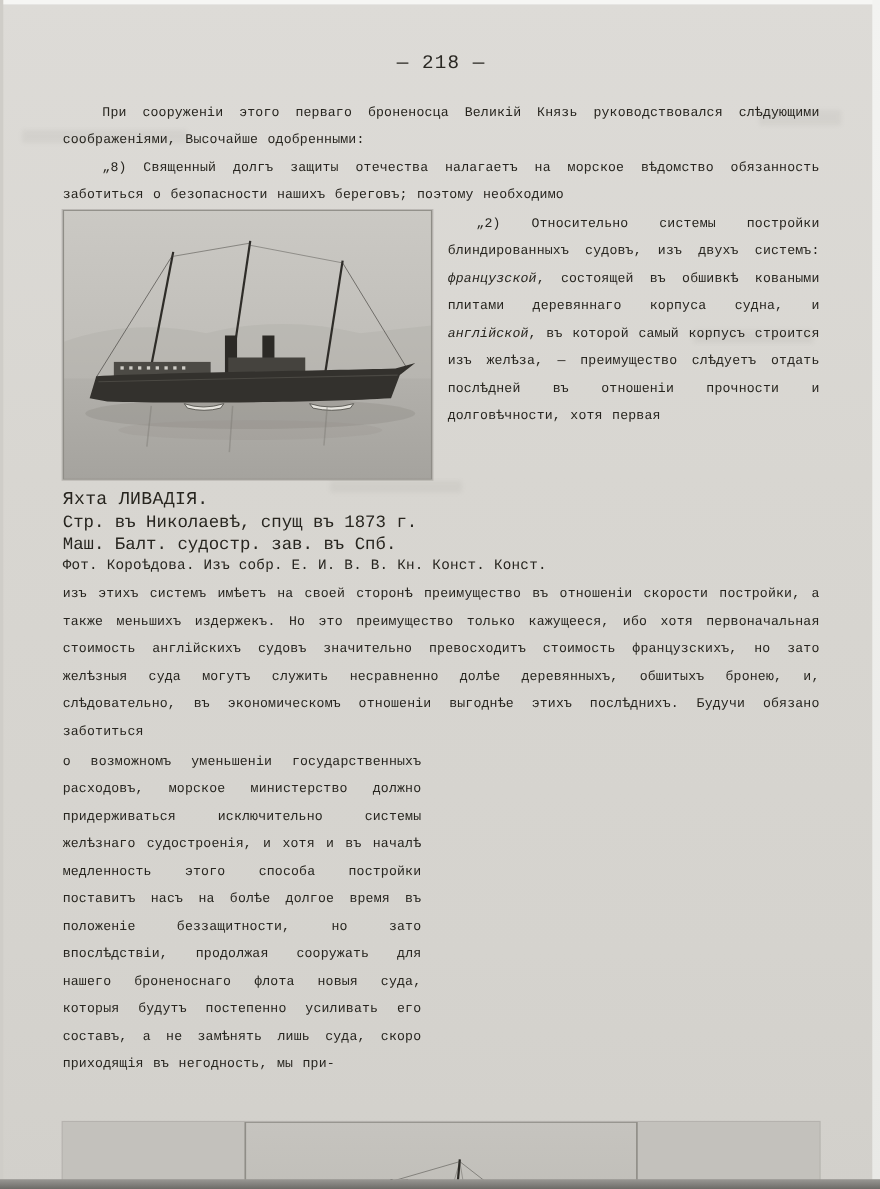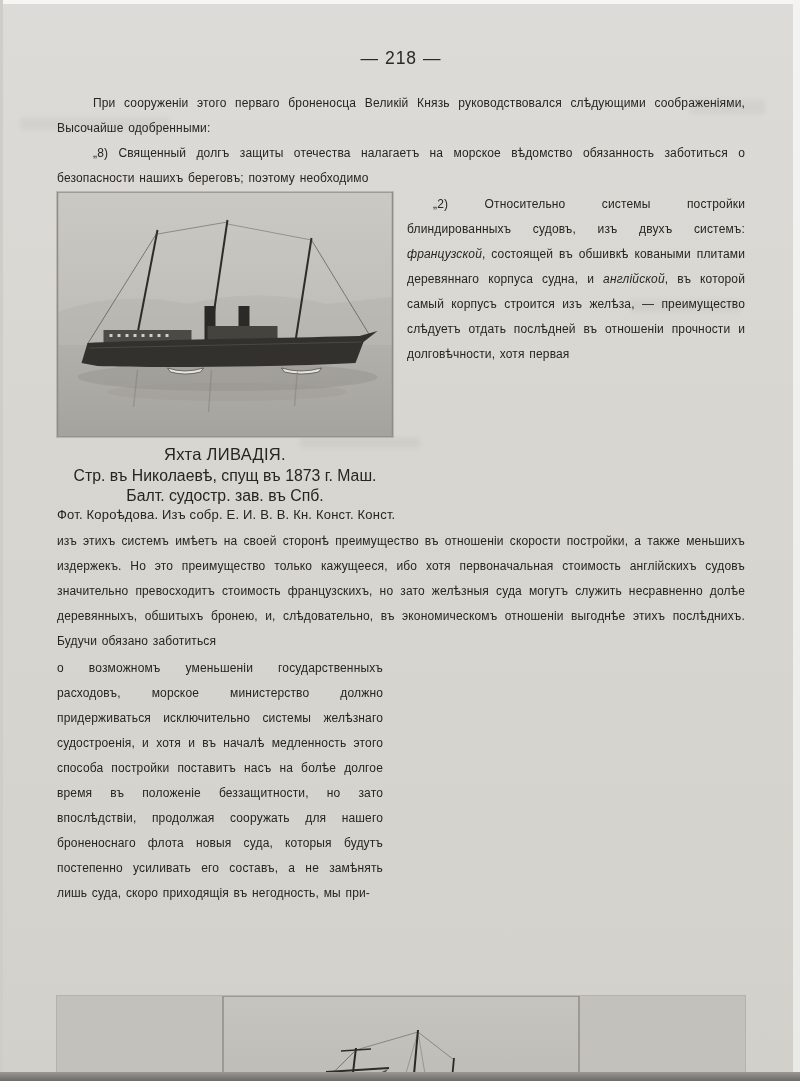--- a/index.html
+++ b/index.html
@@ -2,21 +2,21 @@
 <html><head>
 <meta charset="utf-8">
 <style>
   html,body{margin:0;padding:0;background:#e9e8e6;}
   .page{
     position:relative;
     width:800px;height:1081px;
     background:
       linear-gradient(180deg,#dddbd7 0%,#d8d6d1 40%,#d5d3ce 80%,#d2d0cb 100%);
     overflow:hidden;
-    font-family:Liberation Sans, sans-serif;
+    font-family:Liberation Mono, monospace;
     color:#27251f;
   }
   .edge-top{position:absolute;top:0;left:0;width:100%;height:4px;background:#f6f6f4;}
   .edge-right{position:absolute;top:0;right:0;width:7px;height:100%;background:linear-gradient(180deg,#f3f3f1,#e9e9e6);}
   .edge-bottom{position:absolute;bottom:0;left:0;width:100%;height:9px;background:linear-gradient(180deg,#9a9894,#6c6b67);}
   .edge-left{position:absolute;top:0;left:0;width:3px;height:100%;background:#cfcdc8;}
 
   .content{
     position:absolute;left:57px;top:48px;width:688px;
   }
@@ -41,21 +41,21 @@
   .region-lower .fig{flex:1;padding-top:8px;}
 
   .region-bottom{margin-top:2px;}
 
   figure{margin:0;padding:0;}
   .photo{
     display:block;width:100%;
     box-shadow:0 0 0 1px rgba(90,88,82,.25);
     background:#c3c1bc;
   }
-  figcaption{text-align:center;}
+  figcaption{text-align:left;}
   .cap-title{font-size:16.5px;line-height:21px;margin-top:7px;letter-spacing:.3px;white-space:nowrap;}
   .cap-sub{font-size:15.8px;line-height:20px;margin-top:1px;}
   .cap-src{font-size:13px;line-height:17px;margin-top:0;letter-spacing:.2px;white-space:nowrap;}
 
   
   .ghost{position:absolute;background:#8d8b85;opacity:.10;filter:blur(2px);border-radius:2px;}
 </style>
 </head>
 <body>
 

